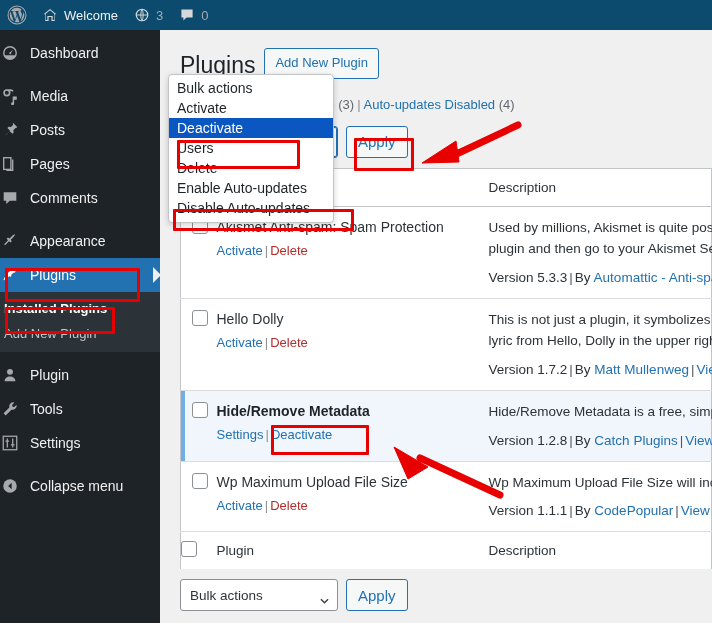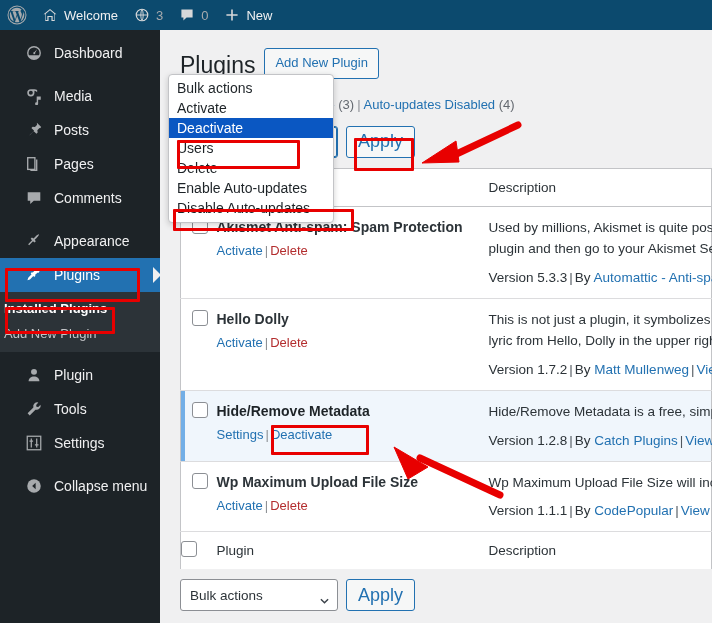--- a/index.html
+++ b/index.html
@@ -38,21 +38,21 @@
   .sidebar {
     position: absolute; top: 30px; left: 0;
     width: 160px; height: 593px;
     background: #1d2327;
     z-index: 30;
   }
   .menu-item {
     position: relative;
     display: flex; align-items: center;
     height: 34px;
-    padding-left: 24px;
+    padding-left: 0;
     color: #f0f0f1;
     font-size: 14px;
     gap: 10px;
   }
   .menu-item .mi-icon {
     width: 20px; height: 20px; flex: none;
     display: inline-flex; align-items: center; justify-content: center;
     color: #a7aaad;
   }
   .menu-item .mi-label { line-height: 1; }
@@ -130,21 +130,21 @@
     box-shadow: none;
   }
   .select-box .chev {
     position: absolute; right: 8px; top: 50%; margin-top: -3px;
     width: 9px; height: 6px;
   }
   .apply-btn {
     height: 32px; display: inline-flex; align-items: center;
     padding: 0 11px;
     background: #f6f7f7; border: 1px solid #2271b1; color: #2271b1;
-    border-radius: 3px; font-size: 18px;
+    border-radius: 3px; font-size: 15px;
   }
 
   
   .dropdown {
     position: absolute;
     left: 8px; top: 44px;
     width: 166px;
     background: #fff;
     border: 1px solid #c3c4c7;
     border-radius: 4px;
@@ -196,21 +196,21 @@
     vertical-align: top;
     border-bottom: 1px solid #dcdcde;
     background: #fff;
   }
   tr.plugin-row.inactive td { background: #fff; }
   tr.plugin-row.active td { background: #f0f6fc; }
   tr.plugin-row.active td.cb { box-shadow: 4px 0 0 #72aee6 inset; }
   tr.plugin-row td.cb { padding-left: 11px; width: 36px; }
 
   .plugin-name {
-    font-size: 14px; color: #2c3338; font-weight: 700; line-height: 1.3;
+    font-size: 14px; color: #2c3338; font-weight: 400; line-height: 1.3;
   }
   tr.plugin-row.active .plugin-name { font-weight: 700; color: #1d2327; }
   .row-actions {
     margin-top: 7px; font-size: 13px; color: #8c8f94;
     white-space: nowrap;
   }
   .row-actions a { color: #2271b1; text-decoration: none; }
   .row-actions a.delete { color: #b32d2e; }
   .row-actions .sep { padding: 0 2px; color: #8c8f94; }
 
@@ -267,28 +267,20 @@
 
     <div class="ab-item">
       <span class="ab-icon">
         <svg width="16" height="16" viewBox="0 0 20 20" fill="#d7d8d9">
           <path d="M3 3h14v10H9.5l-4 4v-4H3Z"></path>
         </svg>
       </span>
       <span class="ab-count">0</span>
     </div>
 
-    <div class="ab-item">
-      <span class="ab-icon">
-        <svg width="16" height="16" viewBox="0 0 20 20" fill="#d7d8d9">
-          <path d="M9 3h2v6h6v2h-6v6H9v-6H3V9h6Z"></path>
-        </svg>
-      </span>
-      <span>New</span>
-    </div>
   </div>
 
   <div class="sidebar">
 
     <div style="height:6px"></div>
 
     <div class="menu-item">
       <span class="mi-icon">
         <svg width="18" height="18" viewBox="0 0 20 20" fill="currentColor">
           <path d="M10 2.3a7.7 7.7 0 1 0 0 15.4 7.7 7.7 0 0 0 0-15.4Zm0 1.6a6.1 6.1 0 0 1 6.1 6.1 6 6 0 0 1-.6 2.6H4.5a6 6 0 0 1-.6-2.6A6.1 6.1 0 0 1 10 3.9Zm3.6 2-3.1 3a1.2 1.2 0 0 0-1 2l-.1.1a1.2 1.2 0 0 0 1.9-1.4Z"></path>

